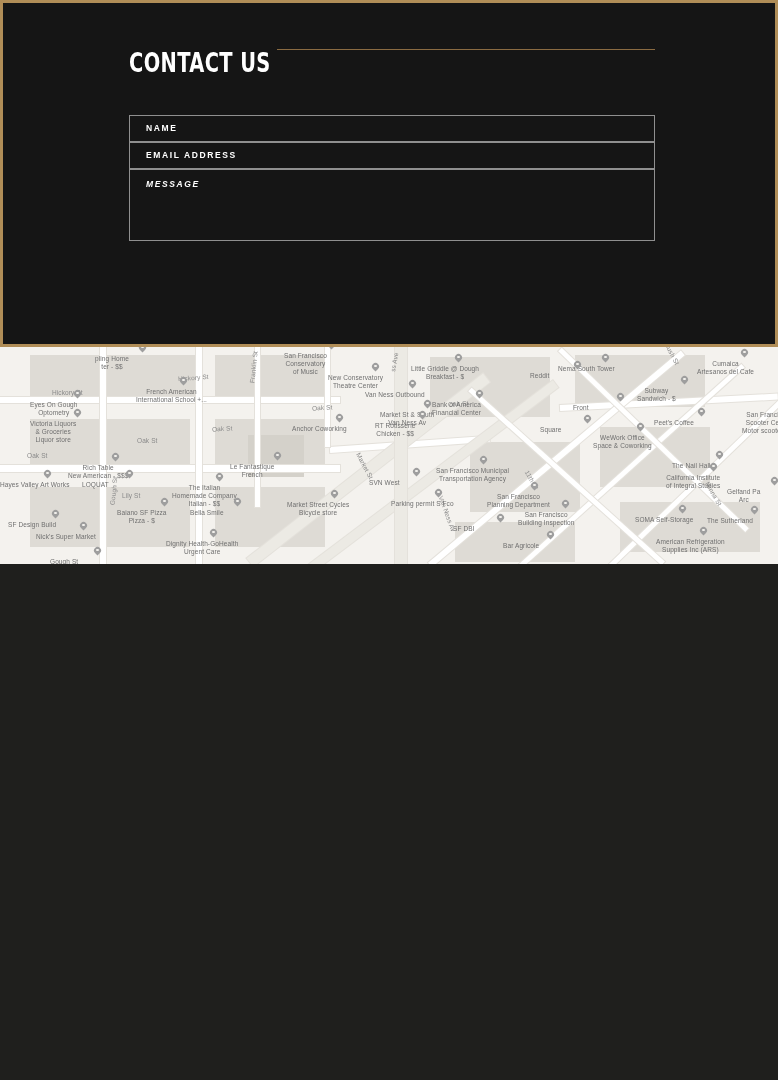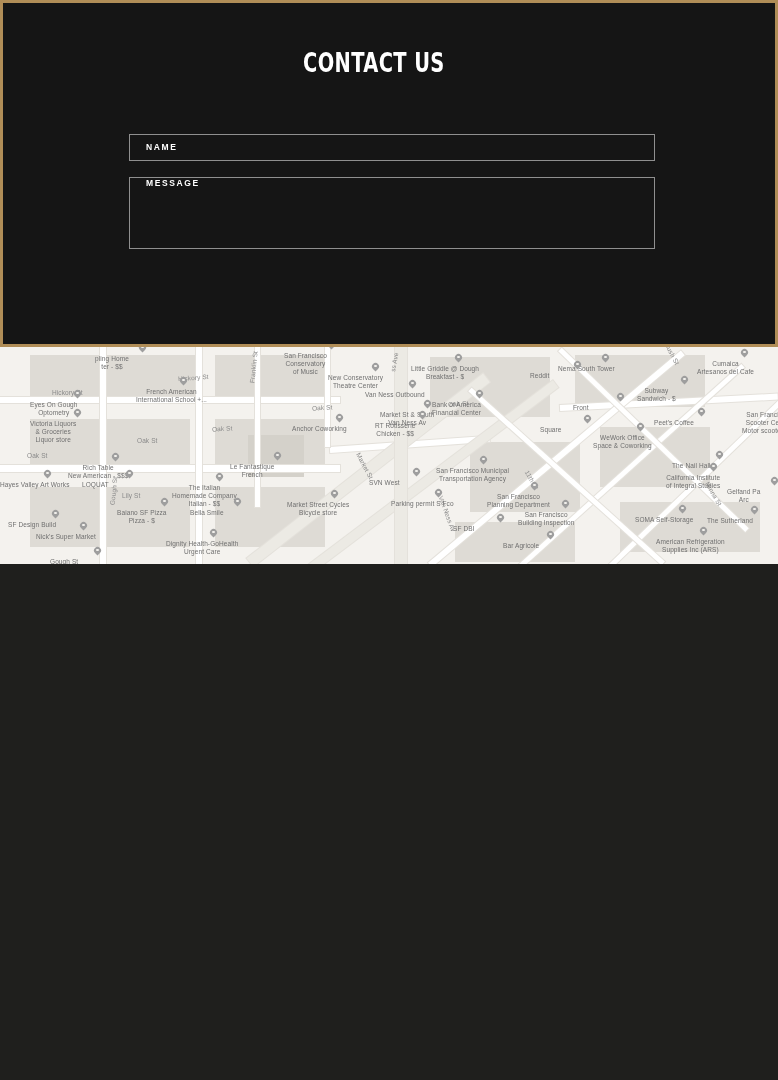--- a/index.html
+++ b/index.html
@@ -22,24 +22,23 @@
     padding: 0;
   }
   .contact-inner {
     position: absolute;
     left: 126px;
     top: 44px;
     width: 526px;
   }
   .contact-head {
     display: flex;
-    align-items: center;
+    align-items: flex-start;
     gap: 17px;
     margin-bottom: 37px;
-    flex-direction: column;
   }
   .contact-title {
     font-family: "DejaVu Sans Condensed", "Liberation Sans Narrow", "Liberation Sans", sans-serif;
     font-weight: 700;
     font-size: 27px;
     letter-spacing: 0.5px;
     color: #ffffff;
     text-transform: uppercase;
     transform: scaleX(0.80);
     transform-origin: left center;
@@ -60,26 +59,28 @@
     color: #ffffff;
     font-family: "Liberation Sans", sans-serif;
     font-size: 8.5px;
     font-weight: 700;
     letter-spacing: 1.6px;
     text-transform: uppercase;
     padding: 0 16px;
     display: block;
     outline: none;
   }
-  .field-text { height: 27px; line-height: 27px; margin-bottom: 16px; }
+  .field-text { height: 27px; line-height: 27px; }
   .field-area {
     height: 72px;
+    padding-top: 9px;
     line-height: 1.4;
     resize: none;
     margin-bottom: 0;
+    font-style: italic;
   }
   .field::placeholder { color: #ffffff; opacity: 1; }
 
   .submit-row {
     display: flex;
     justify-content: flex-end;
     margin-top: 12px;
   }
   .submit-btn {
     background: #ffffff;
@@ -172,20 +173,21 @@
   <div class="contact-inner">
 
     <div class="contact-head">
       <h2 class="contact-title">CONTACT US</h2>
       <span class="contact-rule"></span>
     </div>
 
     <form>
       <input class="field field-text" type="text" placeholder="NAME" style="">
 
+      <input class="field field-text" type="text" placeholder="EMAIL ADDRESS" style="">
 
       <textarea class="field field-area" placeholder="MESSAGE" style=""></textarea>
 
     </form>
   </div>
 </section>
 
 <section class="map-section">
   <div class="map-canvas">
 

